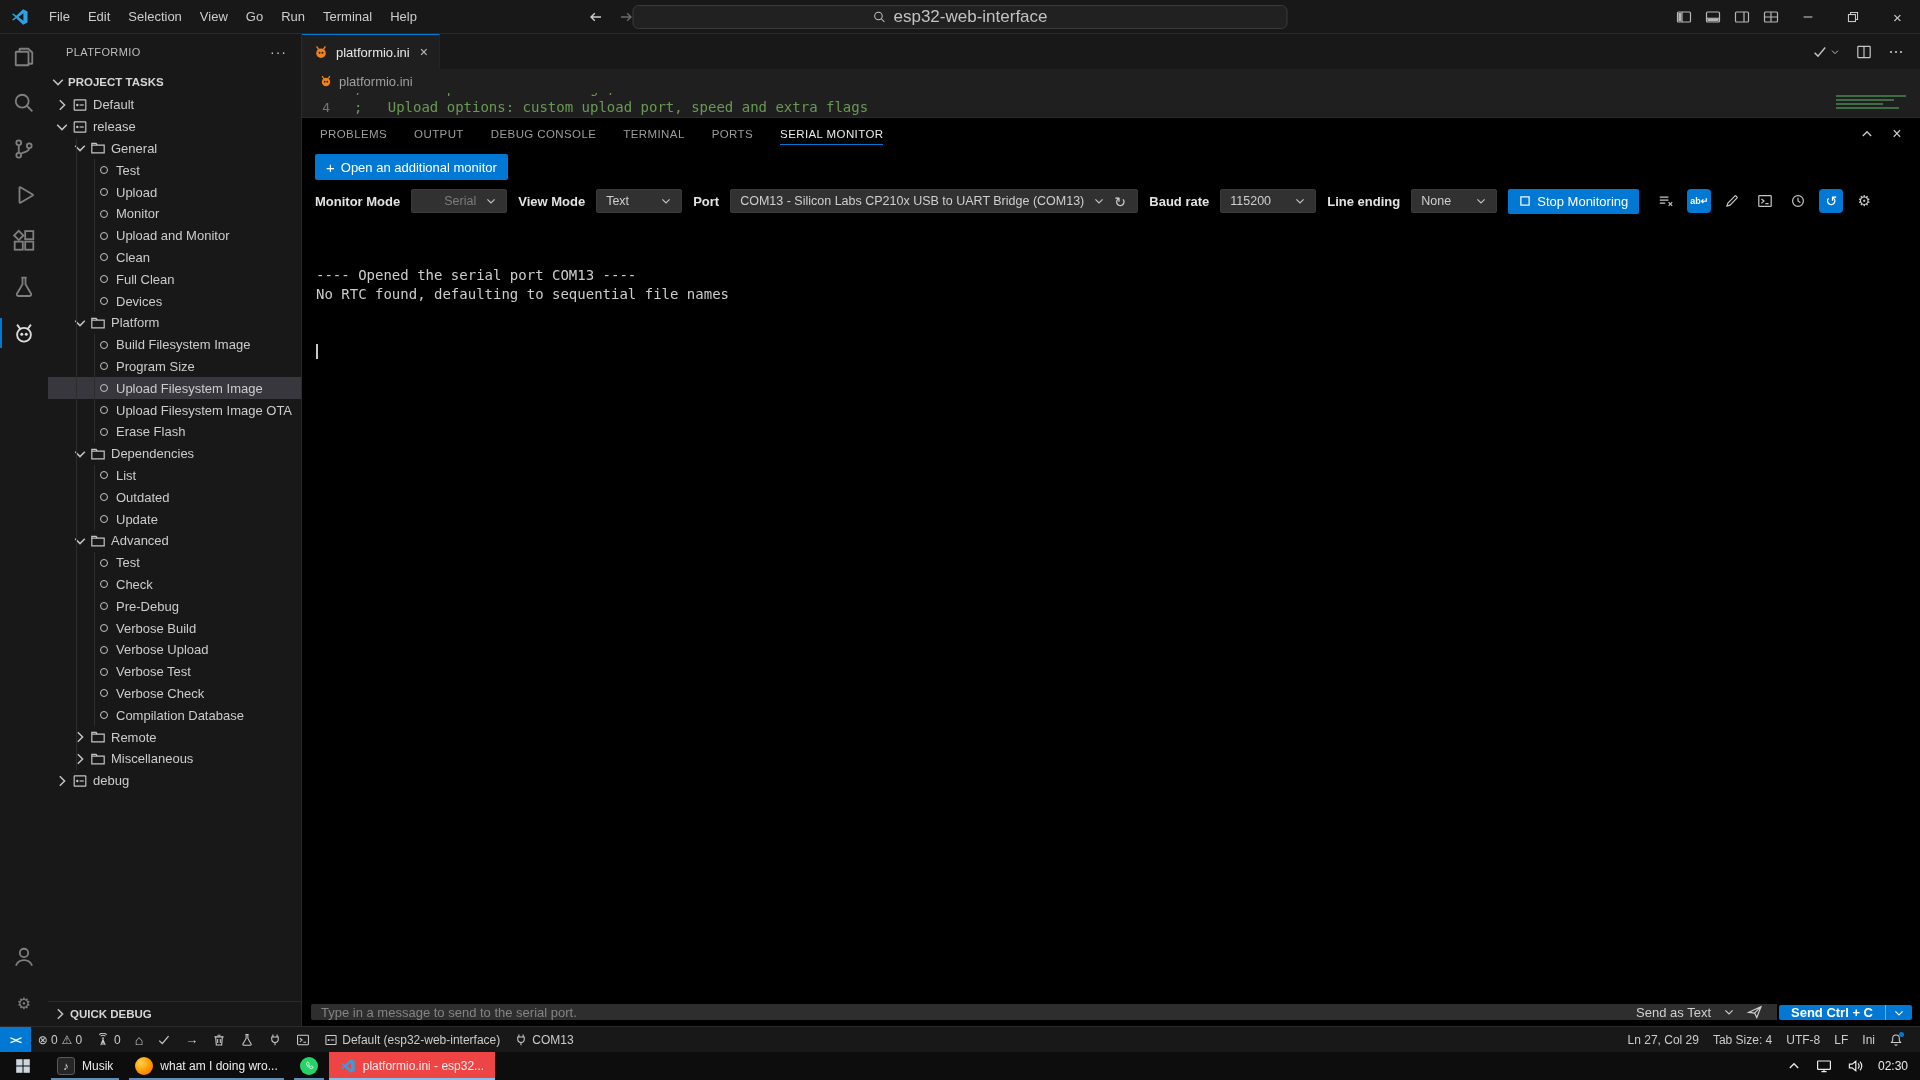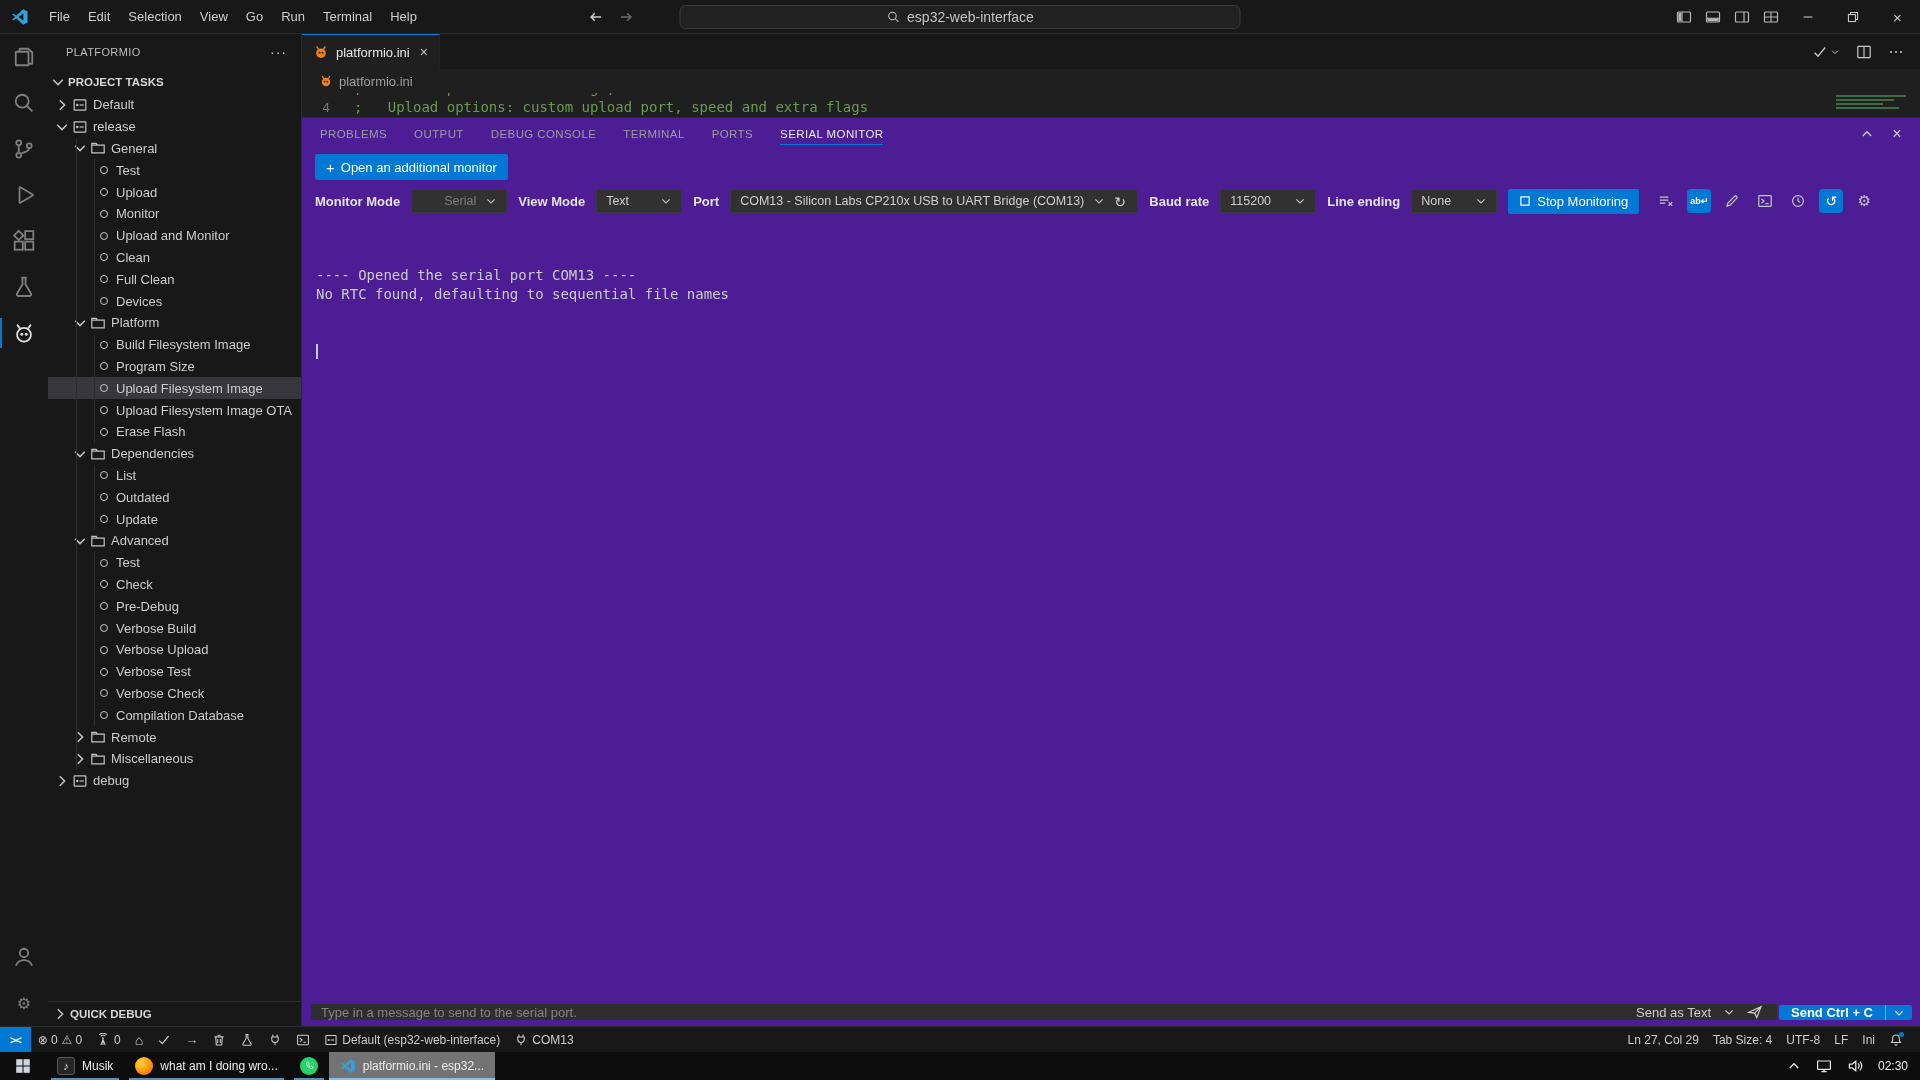--- a/index.html
+++ b/index.html
@@ -11,23 +11,23 @@
   .i16{width:16px;height:16px}.i18{width:18px;height:18px}.i24{width:24px;height:24px}
 
   
   .titlebar{ height:34px; background:#181818; border-bottom:1px solid #2a2a2a;
     display:flex; align-items:center; position:relative; }
   .vslogo{ width:40px; display:flex; justify-content:center; }
   .menu{ display:flex; font-size:13px; color:#cccccc; }
   .menu span{ padding:0 9px; line-height:33px; cursor:default; }
   .navarrows{ position:absolute; left:calc(50% - 372px); display:flex; gap:14px; align-items:center; color:#cccccc; }
   .navarrows .fwd{ color:#6b6b6b; }
-  .searchbox{ position:absolute; left:50%; transform:translateX(-50%); width:561px; height:24px;
+  .searchbox{ position:absolute; left:50%; transform:translateX(-50%); width:655px; height:24px;
     background:#212121; border:1px solid #3b3b3b; border-radius:6px; display:flex; align-items:center;
-    justify-content:center; gap:7px; font-size:14px; color:#c2c2c2; }
+    justify-content:center; gap:7px; font-size:17px; color:#c2c2c2; }
   .tbright{ position:absolute; right:0; top:0; height:34px; display:flex; align-items:center; }
   .lay{ width:29px; height:34px; display:flex; align-items:center; justify-content:center; color:#b6b6b6; }
   .winbtn{ width:45px; height:34px; display:flex; align-items:center; justify-content:center; color:#cccccc; font-size:15px; }
 
   
   .workbench{ display:flex; height:992px; }
   .activitybar{ width:48px; background:#181818; display:flex; flex-direction:column; align-items:center; }
   .abitem{ width:48px; height:46px; display:flex; align-items:center; justify-content:center; color:#7f7f7f; position:relative; }
   .abitem.active{ color:#dedede; }
   .abitem.active::before{ content:''; position:absolute; left:0; top:8px; bottom:8px; width:2px; background:#0078d4; }
@@ -62,21 +62,21 @@
   .breadcrumb{ height:24px; display:flex; align-items:center; gap:6px; padding-left:17px; font-size:13px; color:#9f9f9f; }
   .editorstrip{ height:24px; overflow:hidden; position:relative; font-family:"DejaVu Sans Mono",monospace; }
   .estripinner{ margin-top:-14px; }
   .eline{ display:flex; height:19px; line-height:19px; }
   .lnum{ width:52px; text-align:right; padding-right:24px; color:#6e7681; font-size:13px; flex:0 0 52px; }
   .ecode{ color:#6a9955; font-size:14px; white-space:pre; }
   .minimap{ position:absolute; right:14px; top:0; width:72px; height:24px; }
   .minimap i{ display:block; height:2px; margin:2px 0 2px 2px; background:#3f6b45; }
 
   
-  .panel{ flex:1; background:#4c1d95; border-top:1px solid #2b2b2b; display:flex; flex-direction:column; min-height:0; }
+  .panel{ flex:1; background:#000000; border-top:1px solid #2b2b2b; display:flex; flex-direction:column; min-height:0; }
   .ptabs{ height:32px; display:flex; align-items:center; padding-left:18px; gap:27px; font-size:11.5px;
     letter-spacing:.4px; color:#9d9d9d; flex:0 0 32px; }
   .ptab{ height:100%; display:flex; align-items:center; position:relative; white-space:nowrap; }
   .ptab.active{ color:#eaeaea; }
   .ptab.active::after{ content:''; position:absolute; left:0; right:0; bottom:5px; height:1px; background:#0078d4; }
   .pctrl{ margin-left:auto; display:flex; align-items:center; gap:18px; padding-right:18px; color:#cccccc; }
   .addrow{ height:34px; display:flex; align-items:center; padding-left:13px; flex:0 0 34px; }
   .btnblue{ background:#0078d4; color:#fff; font-size:13px; height:26px; display:inline-flex; align-items:center;
     gap:6px; padding:0 11px; border-radius:2px; white-space:nowrap; }
   .montoolbar{ height:34px; display:flex; align-items:center; padding-left:13px; gap:11px; font-size:13px;
@@ -115,21 +115,21 @@
   .sbright{ margin-left:auto; display:flex; align-items:center; padding-right:10px; }
   .belldot{ position:relative; }
   .belldot::after{ content:''; position:absolute; right:-1px; top:-1px; width:5px; height:5px; border-radius:50%; background:#0078d4; }
 
   
   .taskbar{ height:28px; background:#0d0d0d; display:flex; align-items:center; }
   .tstart{ width:46px; height:100%; display:flex; align-items:center; justify-content:center; }
   .titem{ height:100%; display:flex; align-items:center; gap:7px; padding:0 11px; font-size:12px; color:#ececec;
     position:relative; max-width:176px; }
   .titem::after{ content:''; position:absolute; left:5px; right:5px; bottom:0; height:2px; background:#5f8fb4; }
-  .titem.active{ background:#737373; }
+  .titem.active{ background:#ef4444; }
   .titem.active::after{ background:#87c1ea; left:0; right:0; }
   .titem .lbl{ white-space:nowrap; overflow:hidden; max-width:122px; }
   .ic-music{ width:18px; height:18px; background:#262626; border:1px solid #5a5a5a; border-radius:3px;
     display:flex; align-items:center; justify-content:center; color:#e0e0e0; font-size:11px; }
   .ic-firefox{ width:18px; height:18px; border-radius:50%;
     background:radial-gradient(circle at 34% 32%, #ffd24a 0%, #ff9500 55%, #e8620c 100%); }
   .ic-whatsapp{ width:18px; height:18px; border-radius:50%; background:#25d366; display:flex; align-items:center;
     justify-content:center; color:#ffffff; }
   .tray{ margin-left:auto; display:flex; align-items:center; gap:15px; padding-right:12px; color:#eaeaea; font-size:12px; }
 </style>

